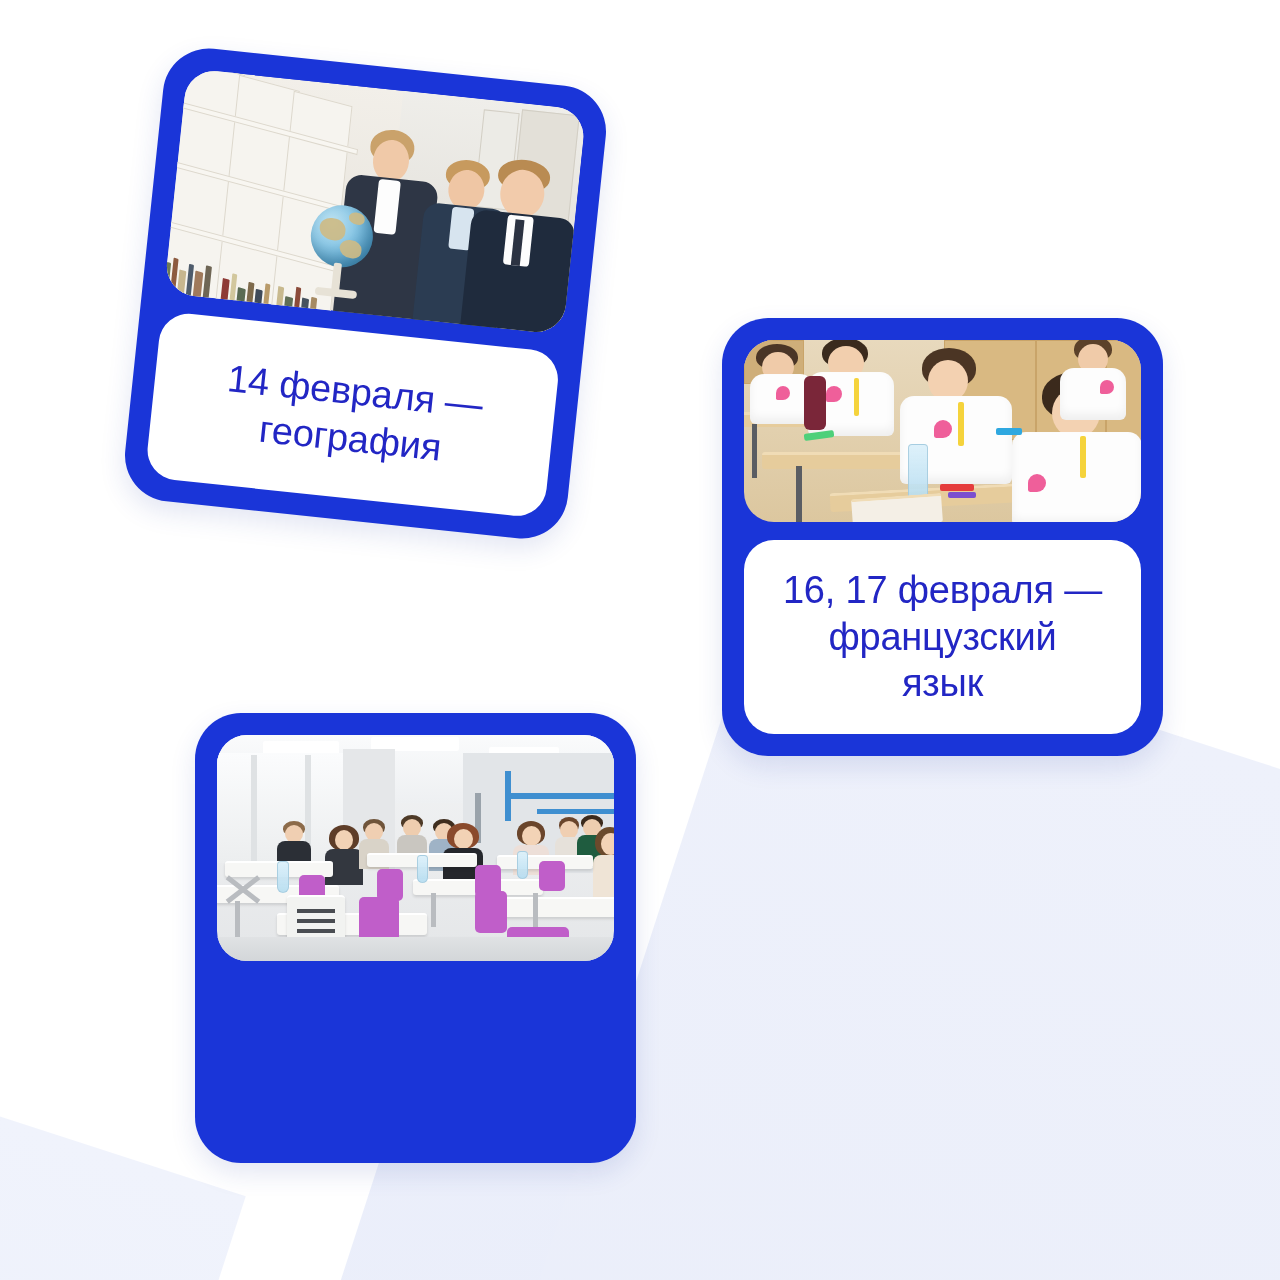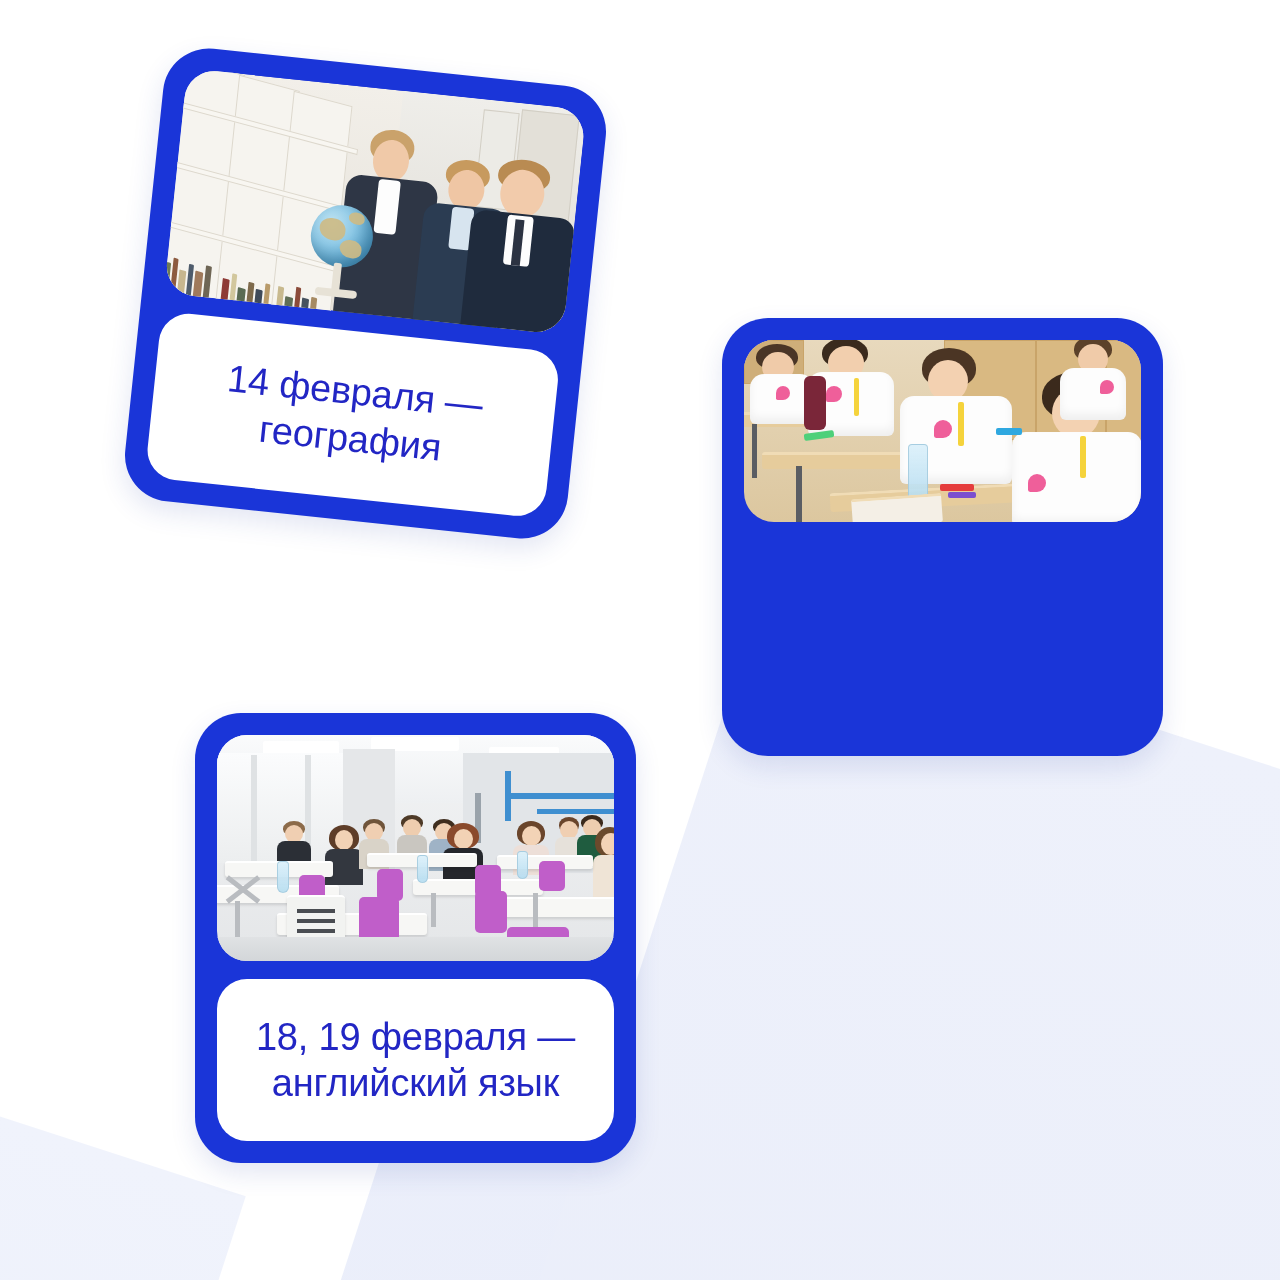--- a/index.html
+++ b/index.html
@@ -373,20 +373,25 @@
         <div class="bottle" style="left:164px; top:104px; width:18px; height:56px;"></div>
         <div class="pen" style="left:60px;  top:92px;  width:30px; height:7px; background:#4dd07a; transform:rotate(-8deg);"></div>
         <div class="pen" style="left:196px; top:144px; width:34px; height:7px; background:#e53c3c;"></div>
         <div class="pen" style="left:204px; top:152px; width:28px; height:6px; background:#7a4fd0;"></div>
         <div class="pen" style="left:252px; top:88px;  width:26px; height:7px; background:#2fa8e0;"></div>
         <div class="exam-desk" style="left:108px; top:156px; width:90px; height:26px; background:#f4efe6; border-radius:2px; transform:rotate(-4deg);"></div>
 
       </div>
     </div>
 
+    <div class="card-label">
+      <span style="color:#2226c4;">16, 17 февраля —
+французский
+язык</span>
+    </div>
   </div>
 
   <div class="card" id="card-english" style="background:#1a35d8;">
 
     <div class="card-photo">
       <div class="photo ph-class">
 
         <div class="cl-ceil"></div>
         <div class="cl-light" style="left:46px;  top:6px;  width:76px; height:16px;"></div>
         <div class="cl-light" style="left:154px; top:2px;  width:88px; height:14px;"></div>
@@ -486,19 +491,15 @@
         <div class="cl-leg" style="left:80px; top:194px; width:38px; height:4px; background:#4a4d52;"></div>
 
         <div class="bottle" style="left:60px;  top:126px; width:10px; height:30px;"></div>
         <div class="bottle" style="left:200px; top:120px; width:9px;  height:26px;"></div>
         <div class="bottle" style="left:300px; top:116px; width:9px;  height:26px;"></div>
 
         <div class="cl-wall" style="left:0; right:0; bottom:0; width:100%; height:24px; background:linear-gradient(180deg,#e0e2e4 0%,#d3d6d9 100%);"></div>
       </div>
     </div>
 
-    <div class="card-label">
-      <span style="color:#2226c4;">18, 19 февраля —
-английский язык</span>
-    </div>
   </div>
 
 </div>
 
 </body></html>

